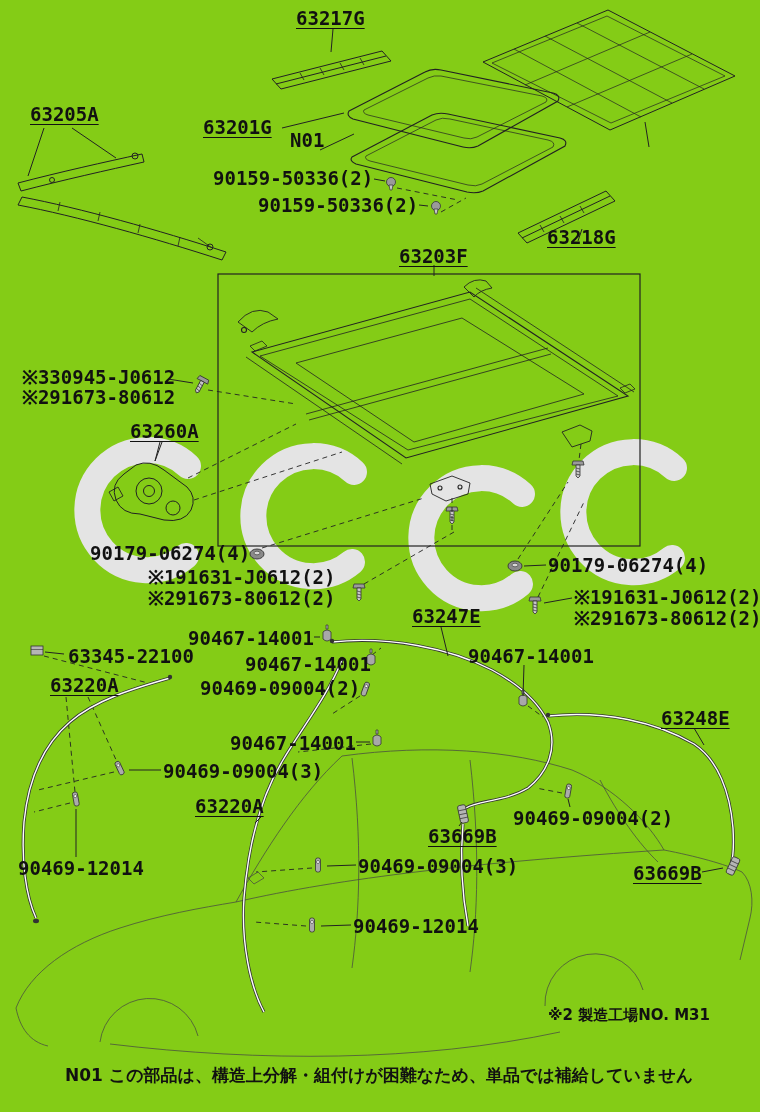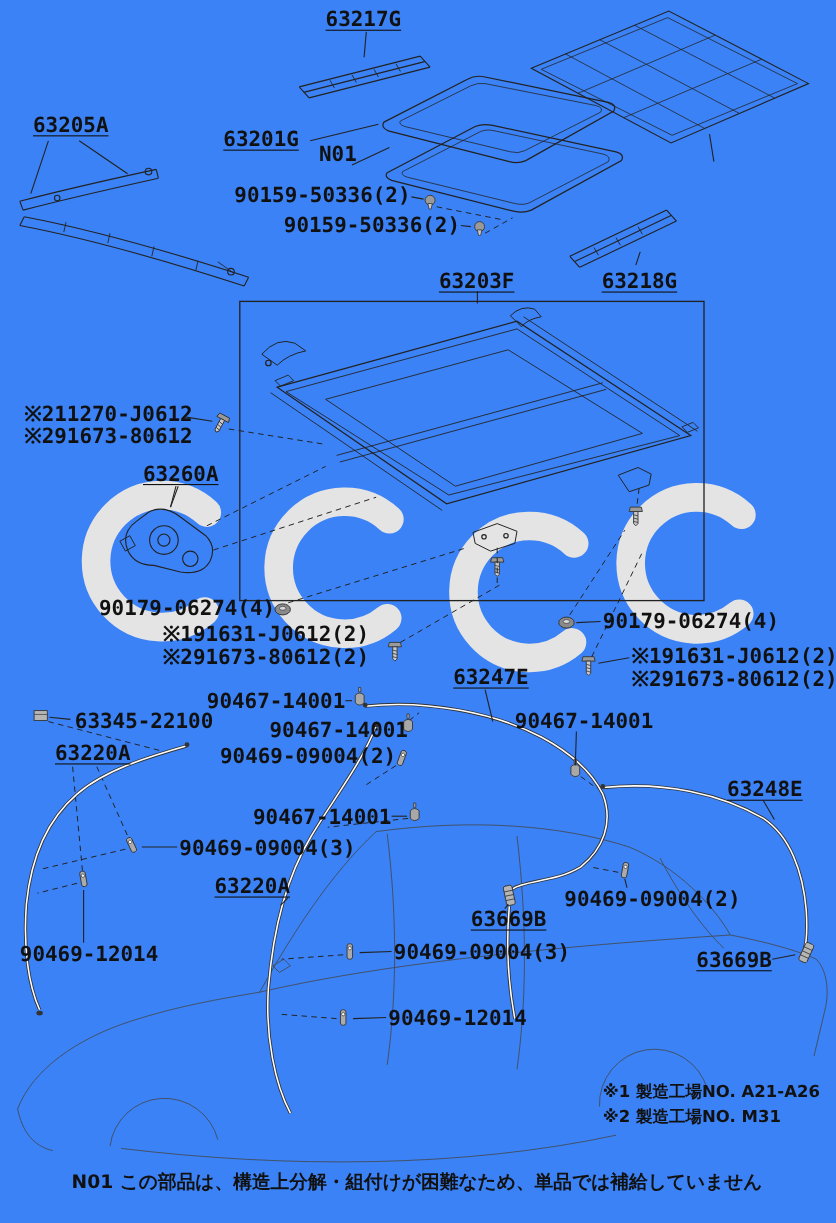--- a/index.html
+++ b/index.html
@@ -1,17 +1,17 @@
 <!DOCTYPE html>
 <html><head>
 <meta charset="utf-8">
 <style>
   *{box-sizing:border-box;margin:0;padding:0}
   html,body{background:#9a9a9a}
-  .canvas{position:relative;width:760px;height:1112px;background:#3b82f6;overflow:hidden;
+  .canvas{position:relative;width:760px;height:1112px;background:#84cc16;overflow:hidden;
           font-family:"DejaVu Sans Mono","Liberation Mono",monospace;color:#111}
   svg.art{position:absolute;left:0;top:0;z-index:1}
   .lbl{position:absolute;font-weight:700;font-size:19px;line-height:1.05;white-space:nowrap;z-index:2;color:#111}
   .lbl.u{text-decoration:underline;text-underline-offset:3px}
   .note{position:absolute;font-weight:700;font-size:15px;line-height:1.15;white-space:nowrap;z-index:2;color:#111}
   .jp{font-family:"DejaVu Sans","Liberation Sans",sans-serif}
   .refer{position:absolute;font-weight:700;font-size:17px;line-height:1.2;white-space:nowrap;z-index:2;color:#111}
 </style>
 </head>
 <body>
@@ -228,23 +228,23 @@
 </svg>
 
 <div class="lbl u" style="left:296px;top:9px">63217G</div>
 <div class="lbl u" style="left:30px;top:105px">63205A</div>
 <div class="lbl u" style="left:203px;top:118px">63201G</div>
 <div class="lbl" style="left:290px;top:131px">N01</div>
 <div class="lbl" style="left:213px;top:169px">90159-50336(2)</div>
 <div class="lbl" style="left:258px;top:196px">90159-50336(2)</div>
 
 
-<div class="lbl u" style="left:547px;top:247px">63218G</div>
+<div class="lbl u" style="left:547px;top:228px">63218G</div>
 <div class="lbl u" style="left:399px;top:247px">63203F</div>
-<div class="lbl" style="left:22px;top:368px">※211270-J0612</div>
+<div class="lbl" style="left:22px;top:368px">※330945-J0612</div>
 <div class="lbl" style="left:22px;top:388px">※291673-80612</div>
 <div class="lbl u" style="left:130px;top:422px">63260A</div>
 <div class="lbl" style="left:90px;top:544px">90179-06274(4)</div>
 <div class="lbl" style="left:148px;top:568px">※191631-J0612(2)</div>
 <div class="lbl" style="left:148px;top:589px">※291673-80612(2)</div>
 <div class="lbl" style="left:548px;top:556px">90179-06274(4)</div>
 <div class="lbl" style="left:574px;top:588px">※191631-J0612(2)</div>
 <div class="lbl" style="left:574px;top:609px">※291673-80612(2)</div>
 
 <div class="lbl u" style="left:412px;top:607px">63247E</div>
@@ -258,18 +258,17 @@
 <div class="lbl" style="left:230px;top:734px">90467-14001</div>
 <div class="lbl" style="left:163px;top:762px">90469-09004(3)</div>
 <div class="lbl u" style="left:195px;top:797px">63220A</div>
 <div class="lbl" style="left:513px;top:809px">90469-09004(2)</div>
 <div class="lbl u" style="left:428px;top:827px">63669B</div>
 <div class="lbl" style="left:18px;top:859px">90469-12014</div>
 <div class="lbl" style="left:358px;top:857px">90469-09004(3)</div>
 <div class="lbl u" style="left:633px;top:864px">63669B</div>
 <div class="lbl" style="left:353px;top:917px">90469-12014</div>
 
-<div class="note jp" style="left:548px;top:984px">※1 製造工場NO. A21-A26</div>
 <div class="note jp" style="left:548px;top:1007px">※2 製造工場NO. M31</div>
 <div class="note jp" style="left:65px;top:1066px;font-size:17px">N01  この部品は、構造上分解・組付けが困難なため、単品では補給していません</div>
 <div class="note" style="left:640px;top:1126px">612184E</div>
 
 </div>
 
 </body></html>

